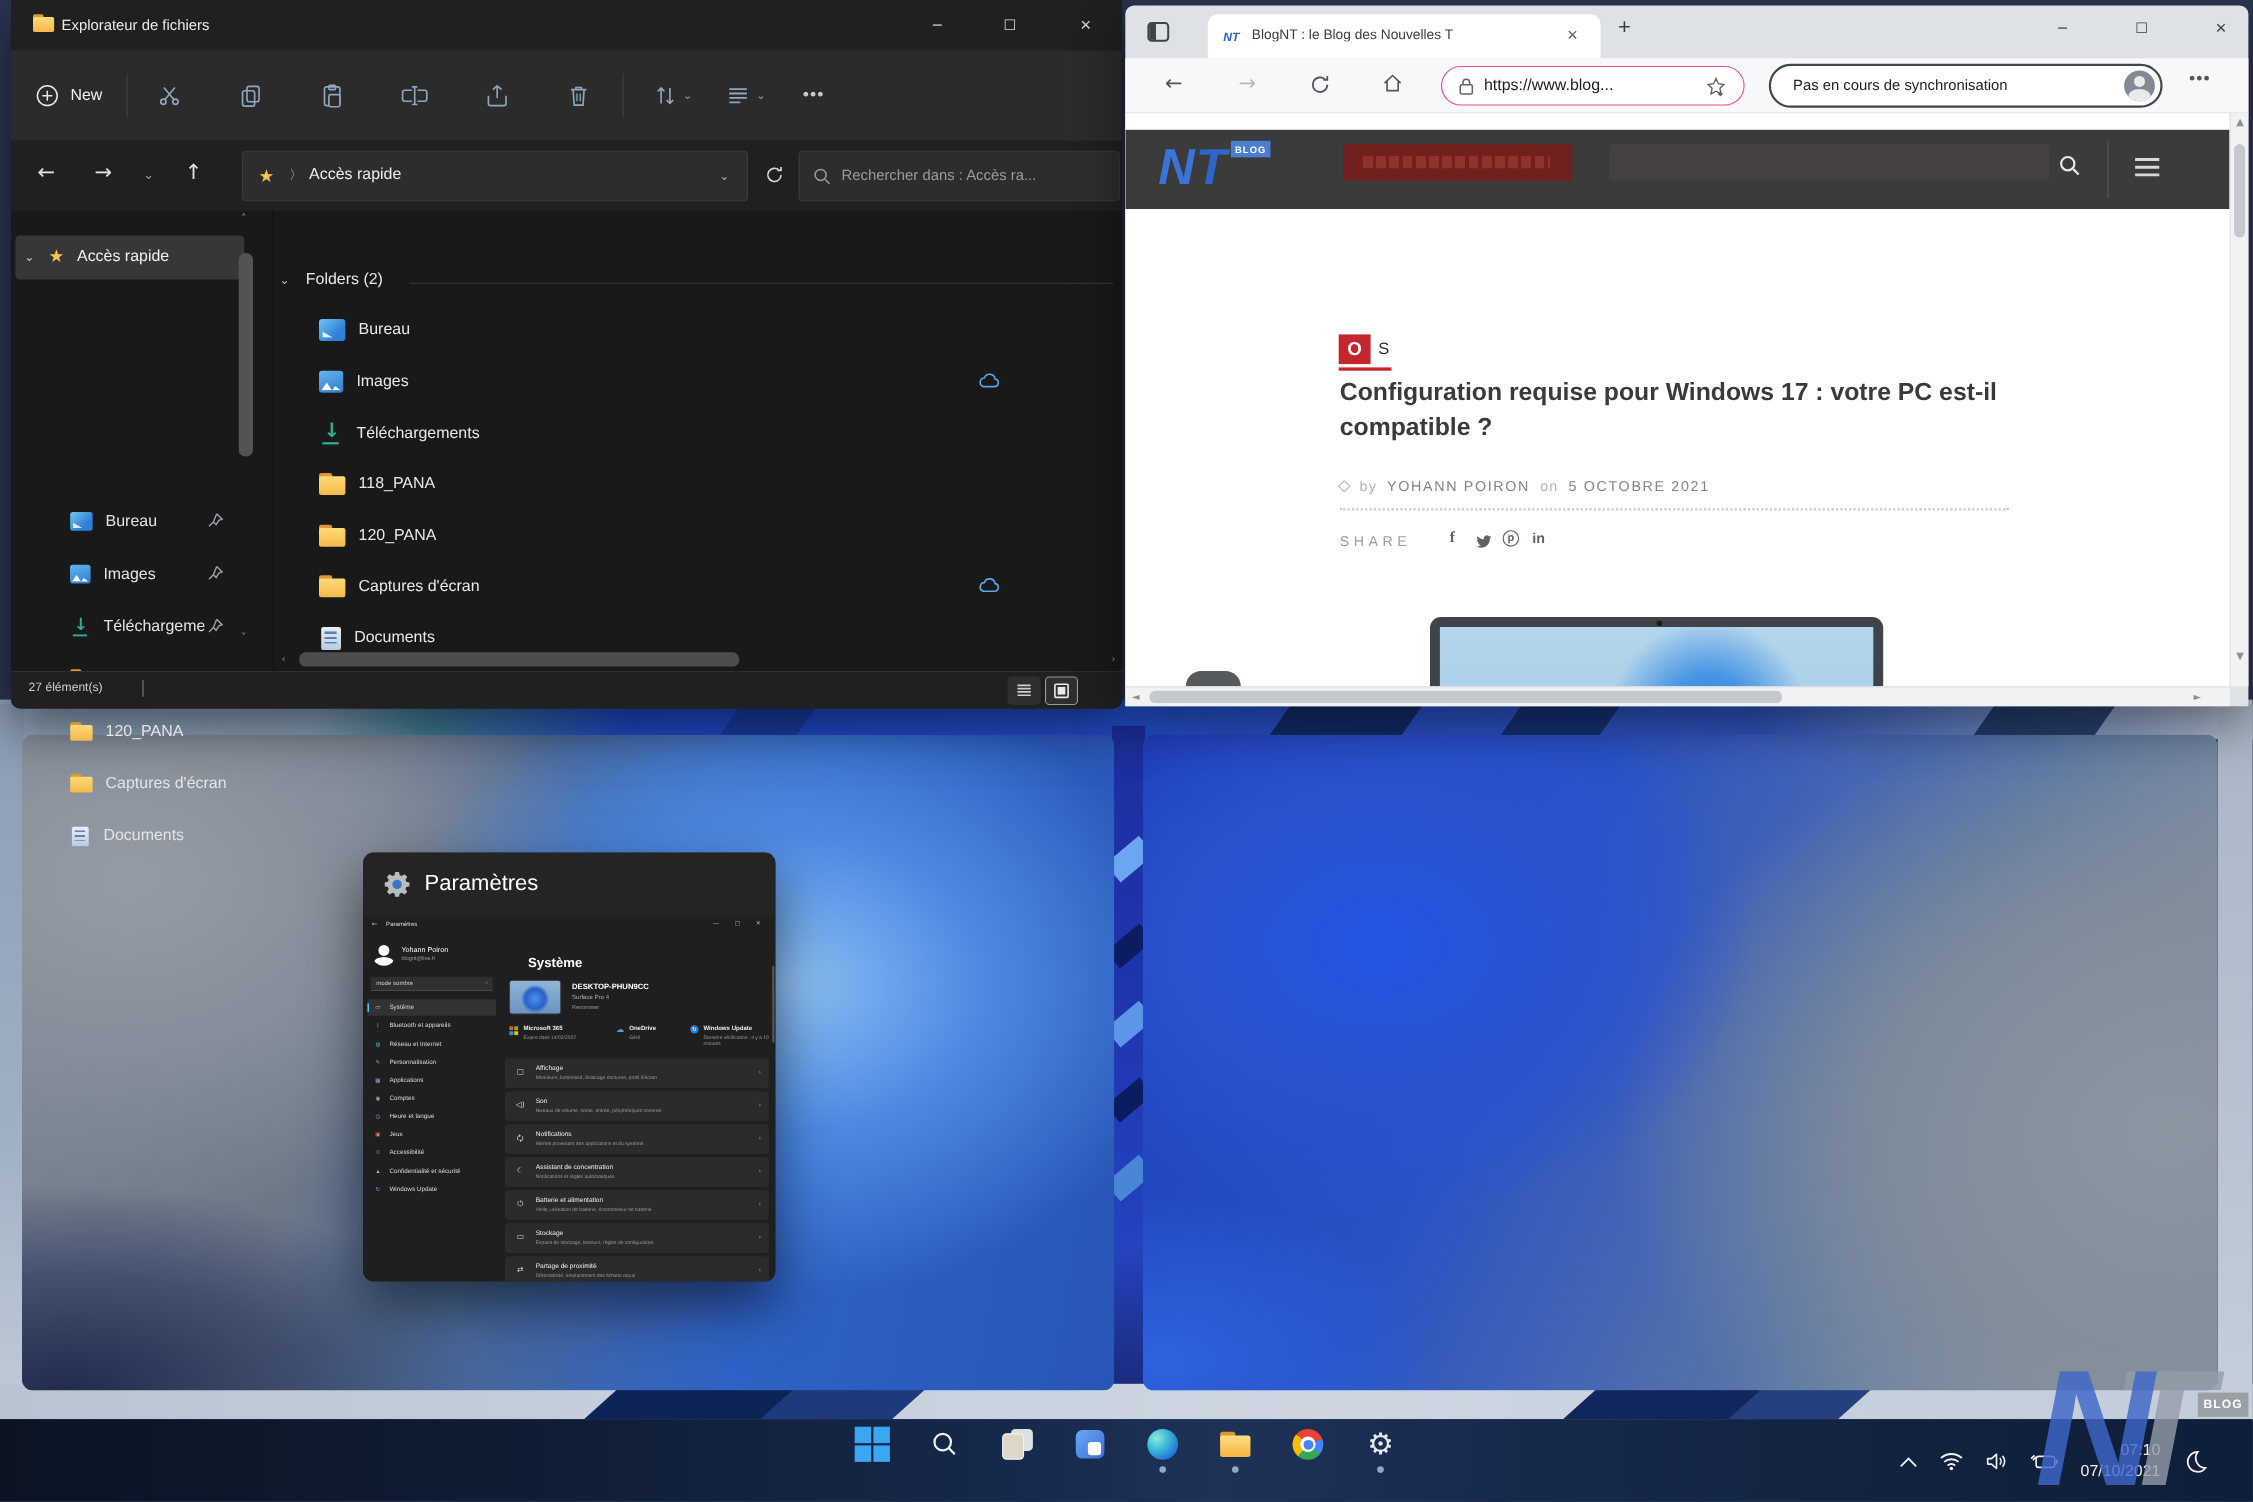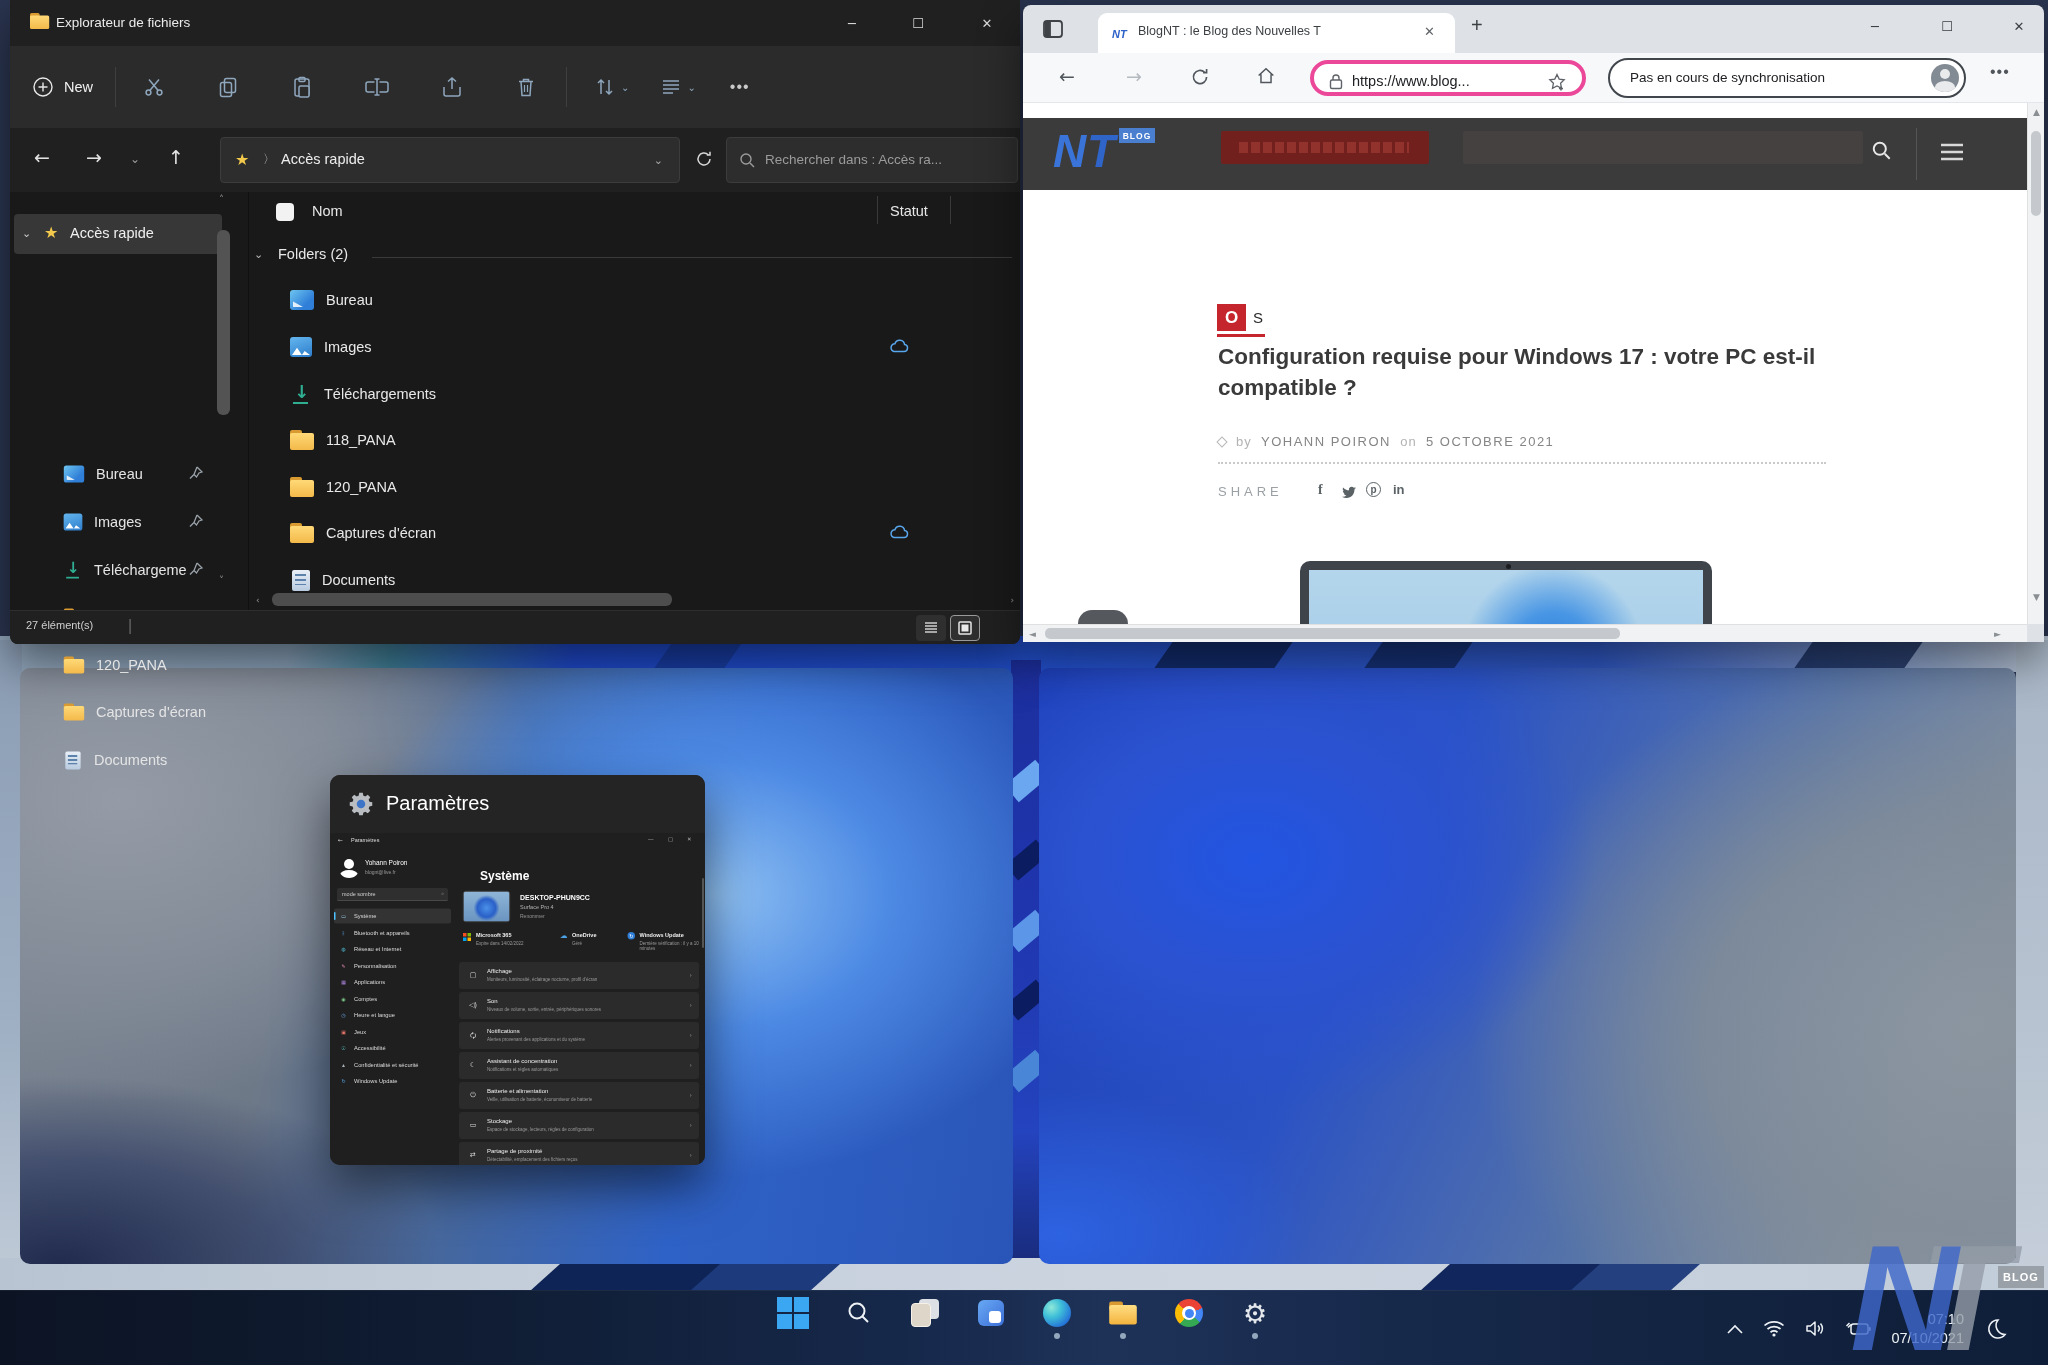--- a/index.html
+++ b/index.html
@@ -71,21 +71,21 @@
   .ic-doc::after { content:""; position:absolute; left:3px; top:4px; width:11px; height:11px;
      background:repeating-linear-gradient(180deg,#5d83ad 0 2px,transparent 2px 5px); }
 
   
   .edge { left:1023px; top:5px; width:1021px; height:637px; background:#dee2e7; border-radius:8px 8px 0 0; box-shadow:0 18px 45px rgba(0,0,0,.45); }
   .tab { left:75px; top:8px; width:357px; height:40px; background:#fff; border-radius:9px 9px 0 0; }
   .tab-title { position:absolute; left:40px; top:11px; width:280px; font-size:12.5px; color:#3c4043; white-space:nowrap; overflow:hidden;
     -webkit-mask-image:linear-gradient(90deg,#000 85%,transparent 98%); }
   .edge-toolbar { left:0; top:48px; width:100%; height:50px; background:#f7f8fa; border-bottom:1px solid #e3e6ea; }
   .e-ic { position:absolute; color:#50565c; }
-  .addr { left:287px; top:7px; width:276px; height:36px; background:#fff; border:4px solid #ec4899; border-radius:18px; }
+  .addr { left:287px; top:7px; width:276px; height:36px; background:#fff; border:1px solid #ec4899; border-radius:18px; }
   .sync { left:585px; top:5px; width:358px; height:40px; background:#fff; border:2px solid #41464c; border-radius:21px; }
   .edge-page { left:0; top:98px; width:1004px; height:521px; background:#fff; overflow:hidden; }
   .site-head { position:absolute; left:0; top:15px; width:1004px; height:72px; background:#3b3b3b; }
   .vscroll { left:1004px; top:98px; width:17px; height:521px; background:#f1f2f4; border-left:1px solid #e0e0e0; }
   .hscroll { left:0; top:619px; width:1004px; height:18px; background:#f1f2f4; border-top:1px solid #e0e0e0; }
   .arr { position:absolute; color:#8a8f94; font-size:9px; font-family:"DejaVu Sans",sans-serif; }
 
   .brandN { font-weight:bold; font-style:italic; color:#3b74d8; }
   .brandT { font-weight:bold; font-style:italic; color:#2f64c8; }
   .blog-box { background:#4a7fd0; color:#fff; font-weight:bold; letter-spacing:1px; display:flex; align-items:center; justify-content:center; }
@@ -477,27 +477,20 @@
       <div class="abs" style="left:202px; top:0; width:24px; height:418px;">
         <span class="abs" style="left:7px; top:2px; color:#888; font-size:10px; font-family:'DejaVu Sans',sans-serif;">˄</span>
         <div class="scroll-thumb abs" style="left:5px; top:38px; width:13px; height:185px; background:#535353;"></div>
         <span class="abs" style="left:7px; bottom:24px; color:#888; font-size:10px; font-family:'DejaVu Sans',sans-serif;">˅</span>
       </div>
     </div>
     <div class="abs pane-div" style="top:0; height:418px;"></div>
 
     <div class="abs" style="left:240px; top:0; width:770px; height:418px;">
 
-      <div class="abs" style="left:0; top:0; width:770px; height:42px;">
-        <div class="checkbox abs" style="left:26px; top:11px;"></div>
-        <span class="abs" style="left:62px; top:11px; font-size:14.5px; color:#e8e8e8;">Nom</span>
-        <div class="colsep" style="left:627px;"></div>
-        <span class="abs" style="left:640px; top:11px; font-size:14.5px; color:#e8e8e8;">Statut</span>
-        <div class="colsep" style="left:700px;"></div>
-      </div>
 
       <div class="abs" style="left:0; top:48px; width:770px; height:32px;">
         <span class="abs" style="left:4px; top:8px; color:#bbb; font-size:11px; font-family:'DejaVu Sans',sans-serif;">⌄</span>
         <span class="abs" style="left:28px; top:6px; font-size:14.5px; color:#e8e8e8;">Folders (2)</span>
         <div class="abs" style="left:122px; top:17px; width:640px; height:1px; background:#3a3a3a;"></div>
       </div>
 
       <div class="li-row" style="left:0; top:86px; width:770px; height:44px;">
         <div style="margin-left:40px;">
             <div class="ic-desktop"></div>

